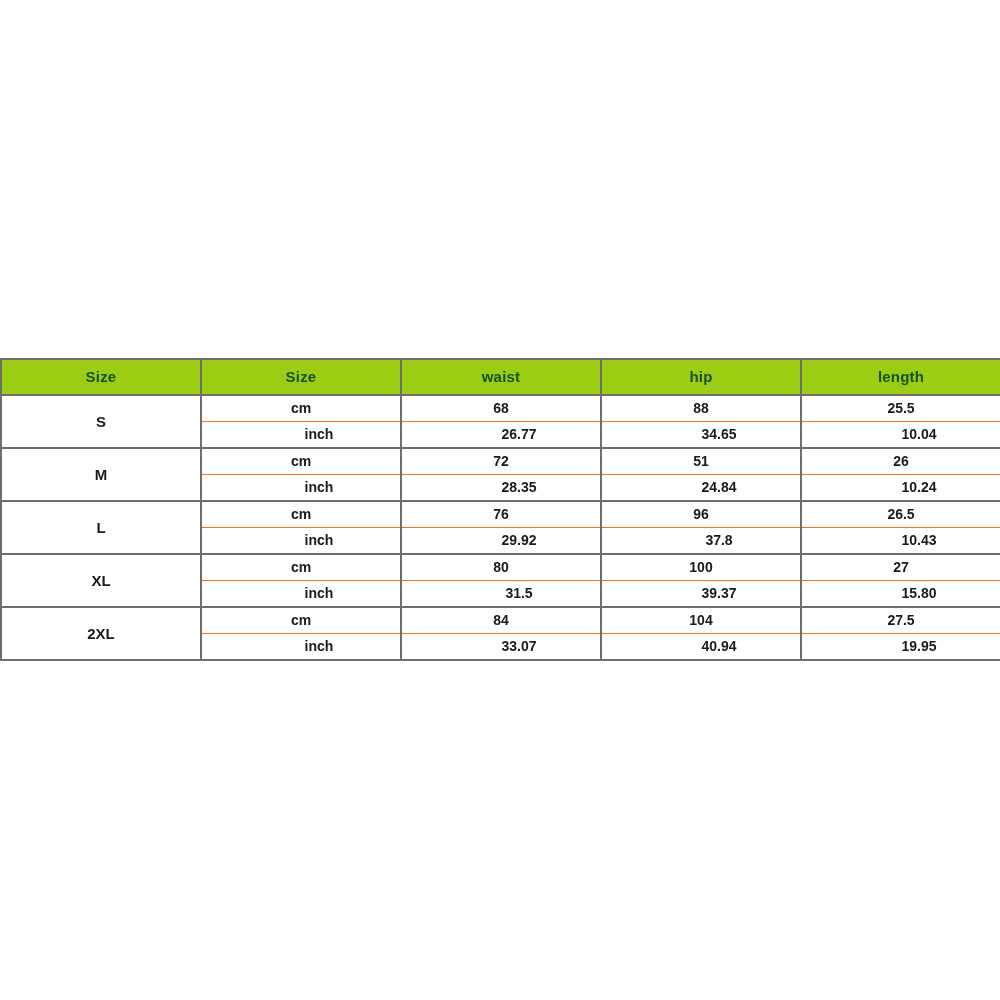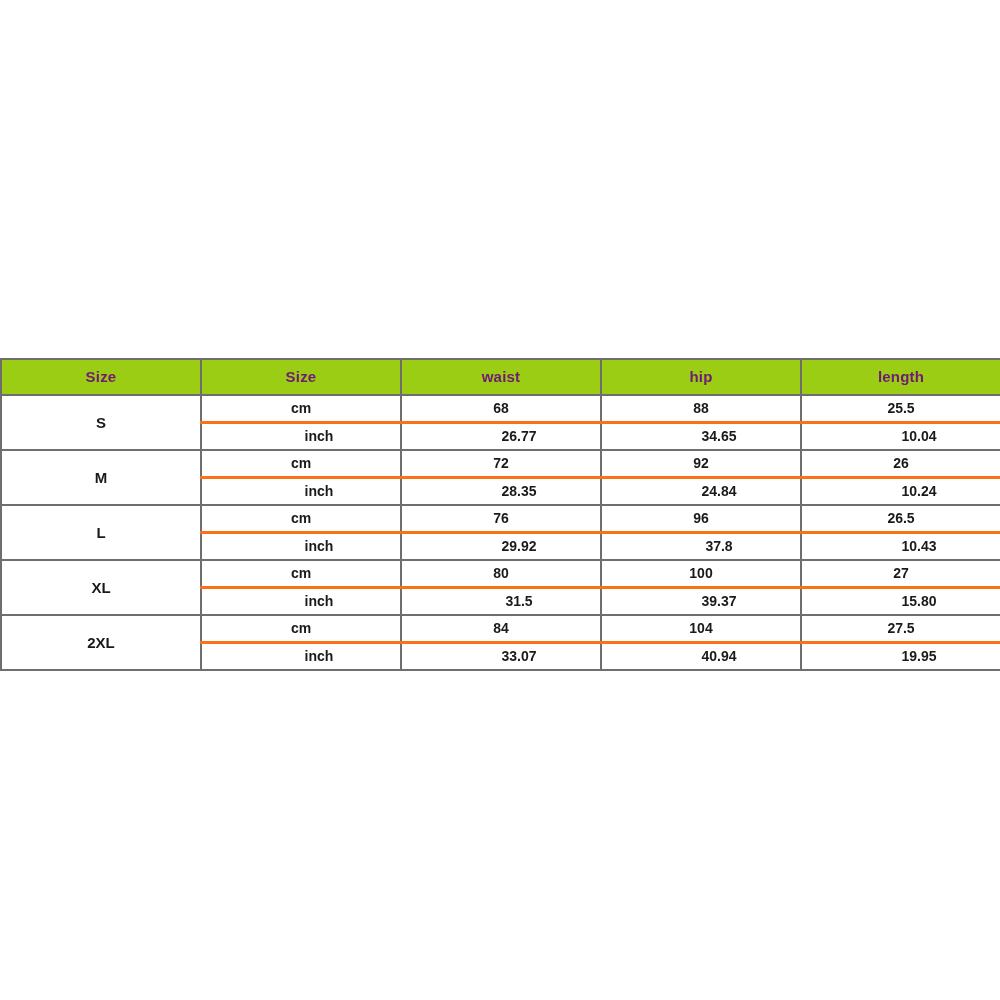--- a/index.html
+++ b/index.html
@@ -31,21 +31,21 @@
 
   table.size-chart col.c-size   { width: 200px; }
   table.size-chart col.c-unit   { width: 200px; }
   table.size-chart col.c-waist  { width: 200px; }
   table.size-chart col.c-hip    { width: 200px; }
   table.size-chart col.c-length { width: 200px; }
 
   
   thead th {
     background: #9ACD14;
-    color: #701a75;
+    color: #14532d;
     font-weight: bold;
     font-size: 15px;
     height: 34px;
     line-height: 34px;
     padding: 0;
     text-align: center;
     border-left: 2px solid #6e6e6e;
     border-right: 2px solid #6e6e6e;
     border-top: 2px solid #6e6e6e;
     border-bottom: 2px solid #6e6e6e;
@@ -59,21 +59,21 @@
     height: 25px;
     line-height: 25px;
     padding: 0;
     text-align: center;
     font-size: 14px;
     font-weight: bold;
     color: #1a1a1a;
     background: #ffffff;
     border-left: 2px solid #6e6e6e;
     border-right: 2px solid #6e6e6e;
-    border-bottom: 3px solid #f97316;
+    border-bottom: 1px solid #f97316;
   }
 
   tbody td.size-cell {
     font-size: 15px;
     border-bottom: 2px solid #6e6e6e;
     vertical-align: middle;
   }
 
   
   tbody tr.group-end td {
@@ -119,21 +119,21 @@
         <td>inch</td>
         <td>26.77</td>
         <td>34.65</td>
         <td>10.04</td>
       </tr>
 
       <tr>
         <td class="size-cell" rowspan="2">M</td>
         <td>cm</td>
         <td>72</td>
-        <td>92</td>
+        <td>51</td>
         <td>26</td>
       </tr>
       <tr class="group-end">
         <td>inch</td>
         <td>28.35</td>
         <td>24.84</td>
         <td>10.24</td>
       </tr>
 
       <tr>

